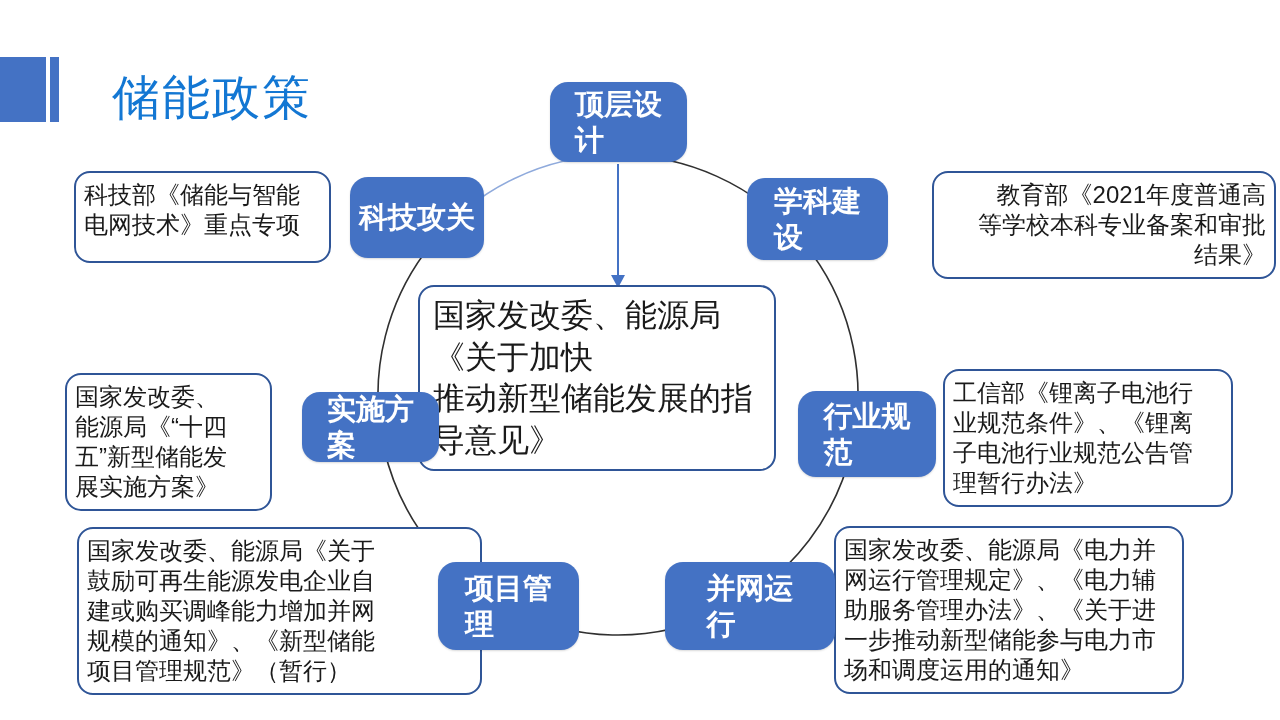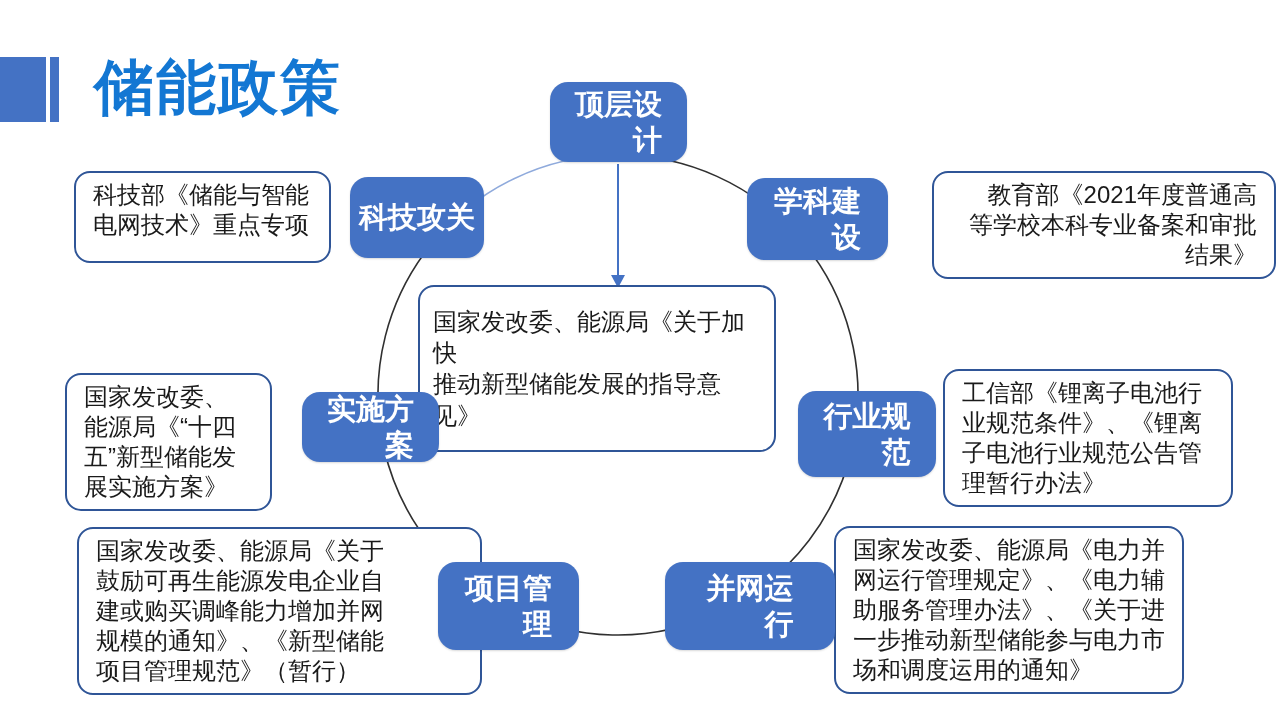--- a/index.html
+++ b/index.html
@@ -13,40 +13,40 @@
     overflow:hidden;font-family:"Liberation Sans","DejaVu Sans",sans-serif;
   }
   .connector-layer{position:absolute;left:0;top:0;width:1280px;height:720px;z-index:1;}
   .arc-main{fill:none;stroke:var(--circle-stroke);stroke-width:1.6px;}
   .arc-blue{fill:none;stroke:var(--arc-highlight);stroke-width:1.6px;}
   .arrow-line{stroke:var(--arrow);stroke-width:2px;}
   .arrow-head{fill:var(--arrow);}
   .accent-square{position:absolute;left:0;top:57px;width:46px;height:65px;background:var(--accent);z-index:4;}
   .accent-bar{position:absolute;left:50px;top:57px;width:9px;height:65px;background:var(--accent);z-index:4;}
   .title{
-    position:absolute;left:94px;top:48px;margin:0;z-index:4;
-    font-size:60px;font-weight:bold;color:var(--title-text);letter-spacing:2px;
+    position:absolute;left:94px;top:48px;margin:18px;z-index:4;
+    font-size:48px;font-weight:normal;color:var(--title-text);letter-spacing:2px;
     white-space:nowrap;
   }
   .node{
     position:absolute;z-index:3;background:var(--node-fill);color:var(--node-text);
     border-radius:18px;display:flex;align-items:center;justify-content:center;
-    text-align:right;font-size:29px;font-weight:bold;line-height:1.25;
+    text-align:left;font-size:29px;font-weight:bold;line-height:1.25;
     white-space:pre-line;box-shadow:0 1px 2px rgba(0,0,0,0.15);
   }
   .center-box{
     position:absolute;left:418px;top:285px;width:358px;z-index:2;
     background:#ffffff;border:2px solid var(--callout-border);border-radius:16px;
-    padding:19px 13px;font-size:24px;line-height:1.3;color:#1a1a1a;
+    padding:8px 13px;font-size:32px;line-height:1.3;color:#1a1a1a;
     white-space:pre-line;box-sizing:border-box;
   }
   .callout{
     position:absolute;z-index:2;background:#ffffff;
     border:2px solid var(--callout-border);border-radius:16px;
-    padding:7px 17px;font-size:24px;line-height:1.25;color:#1a1a1a;
+    padding:7px 8px;font-size:24px;line-height:1.25;color:#1a1a1a;
     white-space:pre-line;box-sizing:border-box;
   }
 </style>
 </head>
 <body>
 
 <div class="slide">
 
   <svg class="connector-layer" viewBox="0 0 1280 720" xmlns="http://www.w3.org/2000/svg">
     <path class="arc-main" d="M 618,155 A 240,240 0 1 1 430.5,245.2"></path>

